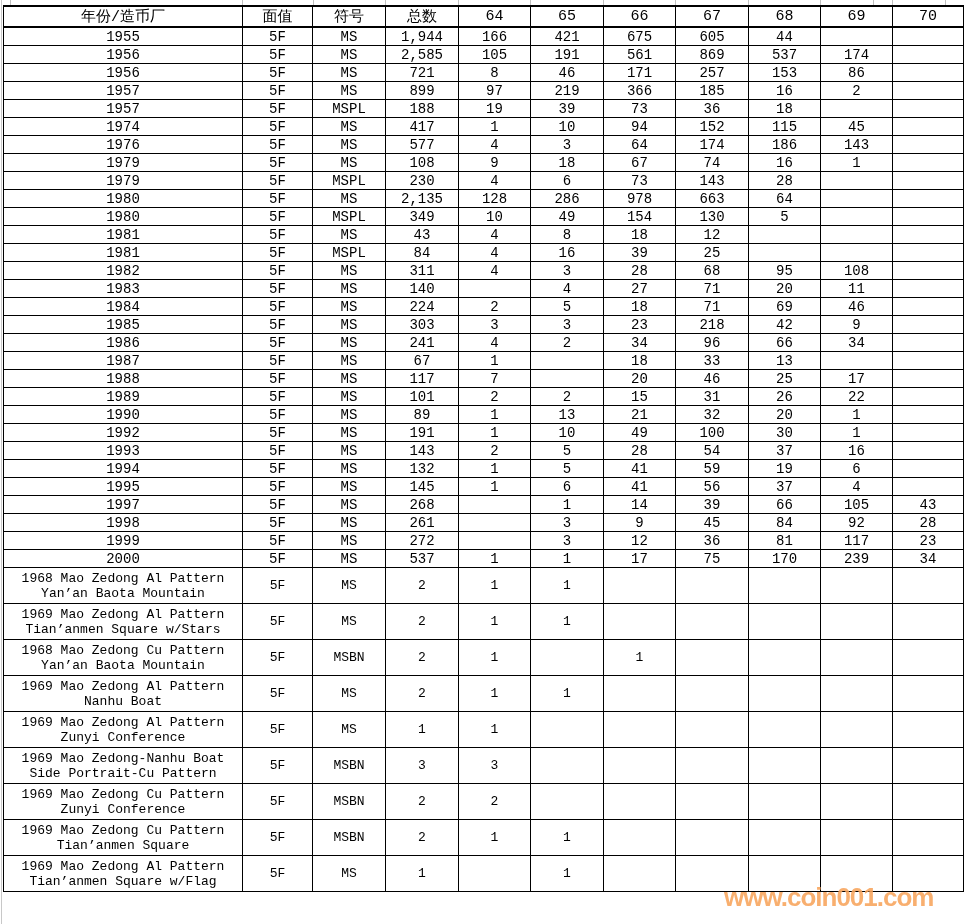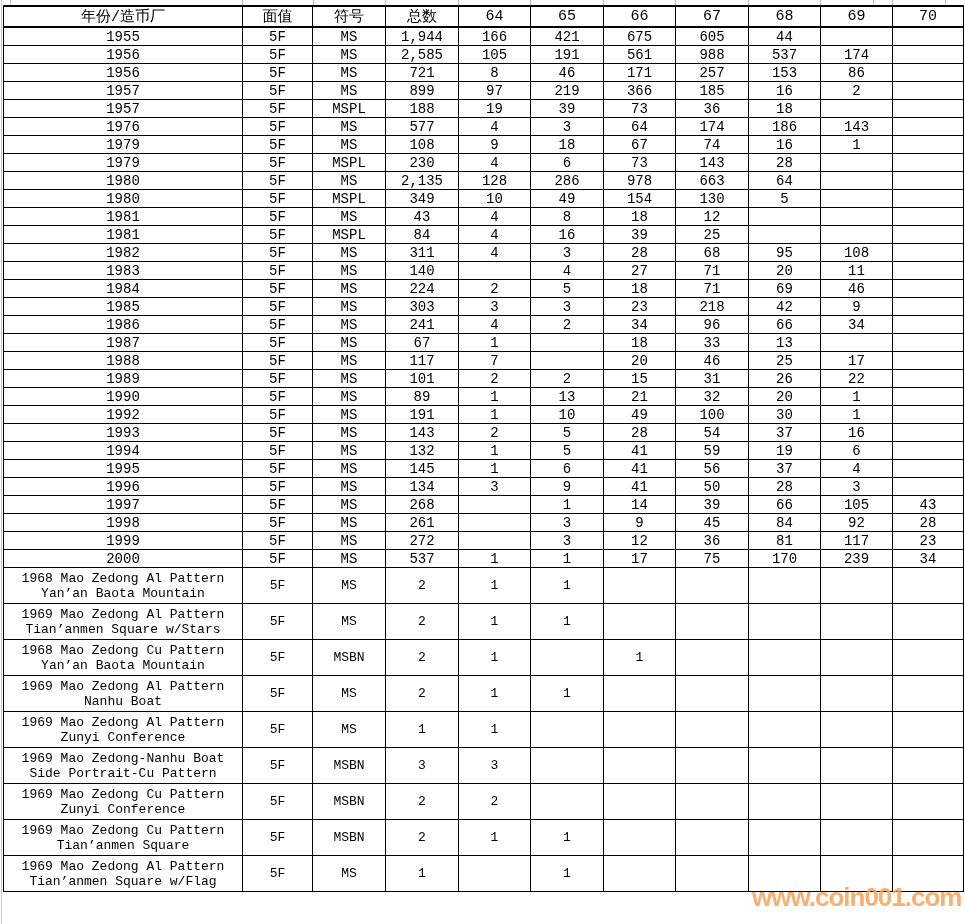--- a/index.html
+++ b/index.html
@@ -66,21 +66,21 @@
     height: 17px;
   }
   table.census tbody tr.tall td {
     height: 35px;
     font-size: 13px;
     line-height: 15px;
     white-space: pre-line;
   }
   .watermark {
     position: absolute;
-    left: 752px;
+    left: 724px;
     top: 882px;
     font-family: "Liberation Sans", sans-serif;
     font-weight: bold;
     font-size: 26px;
     letter-spacing: -1px;
     color: #f8a45c;
     opacity: 0.88;
     z-index: 5;
     pointer-events: none;
     white-space: nowrap;
@@ -152,21 +152,21 @@
           <td></td>
         </tr>
         <tr>
           <td>1956</td>
           <td>5F</td>
           <td>MS</td>
           <td>2,585</td>
           <td>105</td>
           <td>191</td>
           <td>561</td>
-          <td>988</td>
+          <td>869</td>
           <td>537</td>
           <td>174</td>
           <td></td>
         </tr>
         <tr>
           <td>1956</td>
           <td>5F</td>
           <td>MS</td>
           <td>721</td>
           <td>8</td>
@@ -197,20 +197,33 @@
           <td>188</td>
           <td>19</td>
           <td>39</td>
           <td>73</td>
           <td>36</td>
           <td>18</td>
           <td></td>
           <td></td>
         </tr>
         <tr>
+          <td>1974</td>
+          <td>5F</td>
+          <td>MS</td>
+          <td>417</td>
+          <td>1</td>
+          <td>10</td>
+          <td>94</td>
+          <td>152</td>
+          <td>115</td>
+          <td>45</td>
+          <td></td>
+        </tr>
+        <tr>
           <td>1976</td>
           <td>5F</td>
           <td>MS</td>
           <td>577</td>
           <td>4</td>
           <td>3</td>
           <td>64</td>
           <td>174</td>
           <td>186</td>
           <td>143</td>
@@ -454,33 +467,20 @@
           <td>1995</td>
           <td>5F</td>
           <td>MS</td>
           <td>145</td>
           <td>1</td>
           <td>6</td>
           <td>41</td>
           <td>56</td>
           <td>37</td>
           <td>4</td>
-          <td></td>
-        </tr>
-        <tr>
-          <td>1996</td>
-          <td>5F</td>
-          <td>MS</td>
-          <td>134</td>
-          <td>3</td>
-          <td>9</td>
-          <td>41</td>
-          <td>50</td>
-          <td>28</td>
-          <td>3</td>
           <td></td>
         </tr>
         <tr>
           <td>1997</td>
           <td>5F</td>
           <td>MS</td>
           <td>268</td>
           <td></td>
           <td>1</td>
           <td>14</td>

